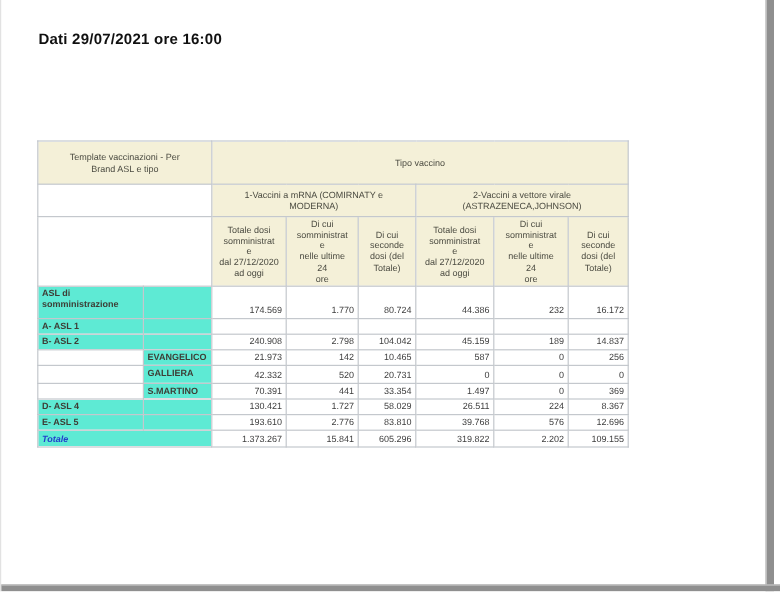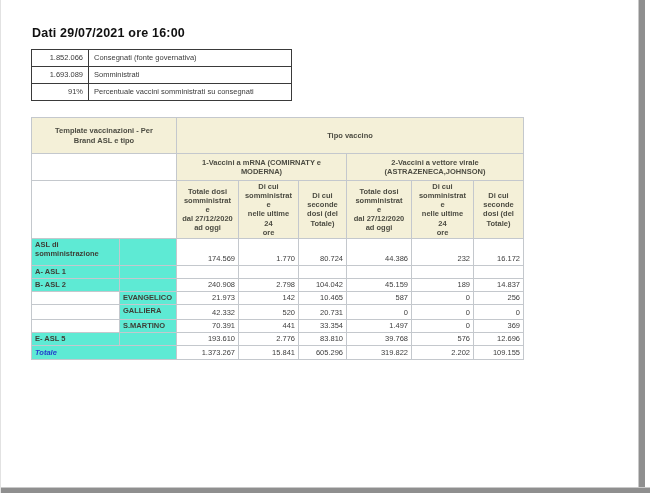--- a/index.html
+++ b/index.html
@@ -22,54 +22,38 @@
   .summary td { border:1px solid #3a3a3a; font-size:7.5px; color:#3a3a3a;
                 height:16px; padding:0 5px; line-height:1.1; }
   .summary .val { width:46px; text-align:right; }
   .summary .lab { width:192px; text-align:left; }
 
   
   .pivot { position:absolute; left:30px; top:117px; border-collapse:collapse;
            table-layout:fixed; }
   .pivot td { border:1px solid #c4c8cd; font-size:7.5px; padding:1px 3px;
               overflow:hidden; box-sizing:border-box; }
-  .hdr  { background:#f4f0d8; font-weight:bold; text-align:center;
+  .hdr  { background:#f4f0d8; font-weight:normal; text-align:center;
           vertical-align:middle; color:#4c4c42; white-space:pre-line; line-height:1.22; }
   .blank{ background:#ffffff; }
   .lbl  { background:#5eead4; font-weight:bold; vertical-align:top;
           white-space:pre-line; color:#3e3e36; line-height:1.2; }
   .lblm { vertical-align:middle; }
   .lblw { background:#ffffff; }
   .num  { text-align:right; vertical-align:bottom; background:#ffffff;
           color:#3d3d3d; line-height:1.15; padding-right:4px; }
   .total-lbl { color:#2440cc; font-style:italic; vertical-align:middle; }
 </style>
 </head>
 <body>
 
 <div class="canvas">
 
   <div class="doc-title">Dati 29/07/2021 ore 16:00</div>
 
-  <table class="summary">
-    <tbody>
-      <tr>
-        <td class="val">1.852.066</td>
-        <td class="lab">Consegnati (fonte governativa)</td>
-      </tr>
-      <tr>
-        <td class="val">1.693.089</td>
-        <td class="lab">Somministrati</td>
-      </tr>
-      <tr>
-        <td class="val">91%</td>
-        <td class="lab">Percentuale vaccini somministrati su consegnati</td>
-      </tr>
-    </tbody>
-  </table>
 
   <table class="pivot">
     <colgroup>
       <col style="width:88px">
         <col style="width:57px">
       <col style="width:62px">
         <col style="width:60px">
         <col style="width:48px">
       <col style="width:65px">
         <col style="width:62px">
@@ -177,20 +161,30 @@
         <td class="lbl lblw"></td>
         <td class="lbl">S.MARTINO</td>
         <td class="num">70.391</td>
         <td class="num">441</td>
         <td class="num">33.354</td>
         <td class="num">1.497</td>
         <td class="num">0</td>
         <td class="num">369</td>
       </tr>
       <tr style="height:13px">
+        <td class="lbl">D- ASL 4</td>
+        <td class="lbl"></td>
+        <td class="num">130.421</td>
+        <td class="num">1.727</td>
+        <td class="num">58.029</td>
+        <td class="num">26.511</td>
+        <td class="num">224</td>
+        <td class="num">8.367</td>
+      </tr>
+      <tr style="height:13px">
         <td class="lbl">E- ASL 5</td>
         <td class="lbl"></td>
         <td class="num">193.610</td>
         <td class="num">2.776</td>
         <td class="num">83.810</td>
         <td class="num">39.768</td>
         <td class="num">576</td>
         <td class="num">12.696</td>
       </tr>
       <tr style="height:14px">

